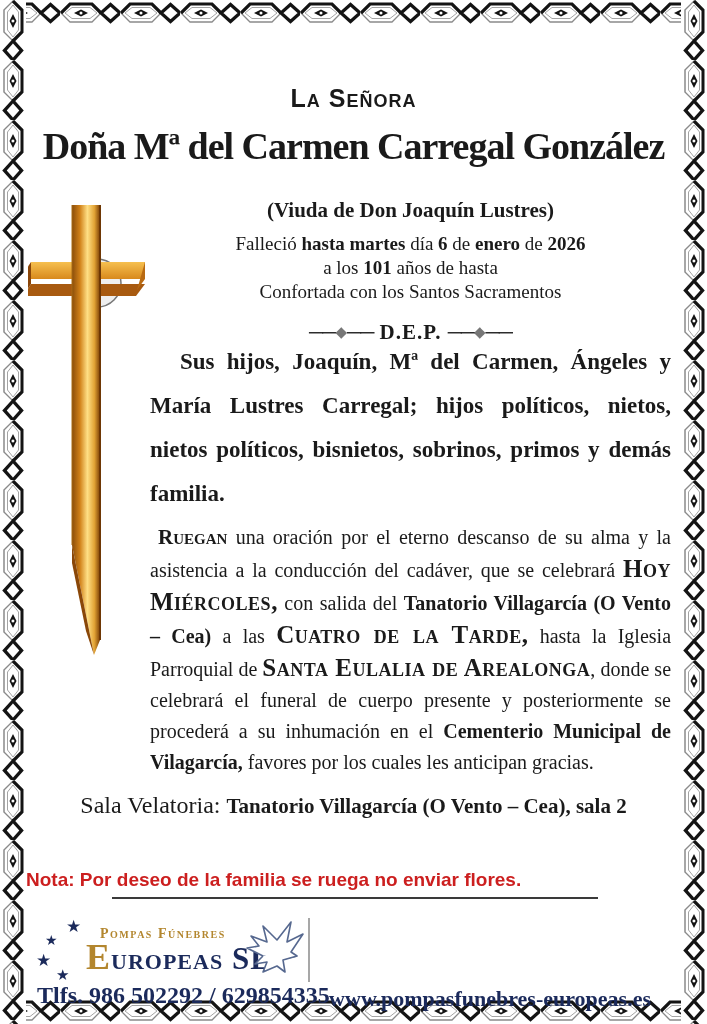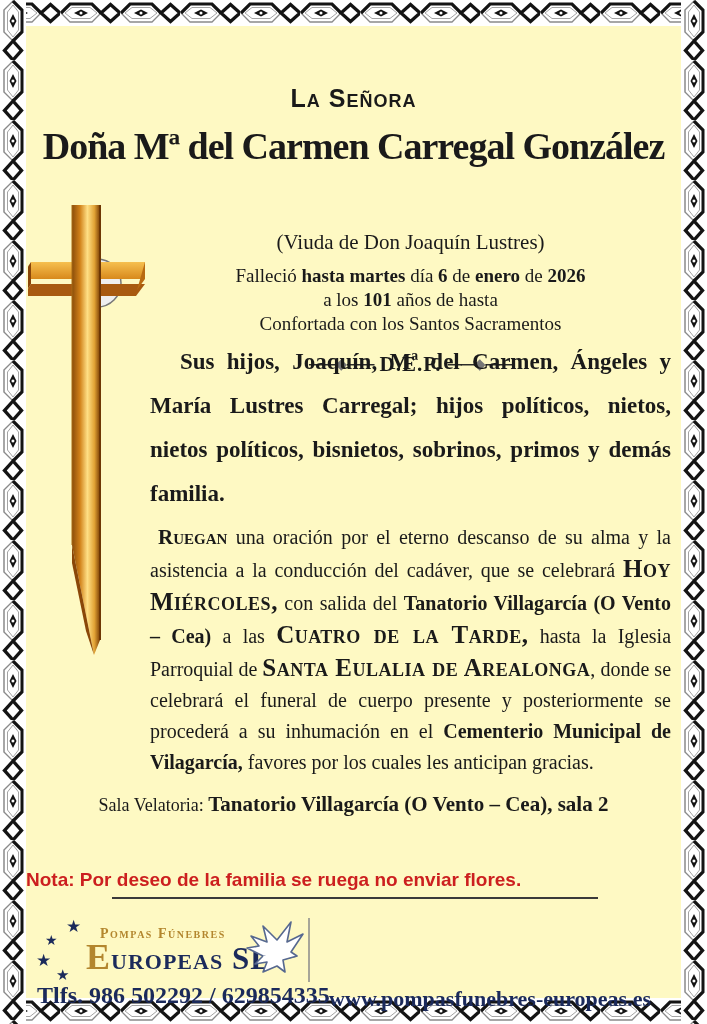--- a/index.html
+++ b/index.html
@@ -1,53 +1,53 @@
 <!DOCTYPE html>
 <html><head>
 <meta charset="utf-8">
 <style>
   html,body{margin:0;padding:0;background:#e8e8e8;}
-  .page{position:relative;width:707px;height:1024px;background:#fef9c3;margin:0 auto;
+  .page{position:relative;width:707px;height:1024px;background:#ffffff;margin:0 auto;
         font-family:"Liberation Serif", serif;color:#1a1a1a;overflow:hidden;}
 
   
   .b-top,.b-bottom,.b-left,.b-right{position:absolute;display:block;}
   .b-top{top:0;left:0;}
   .b-bottom{bottom:0;left:0;}
   .b-left{top:0;left:0;transform-origin:0 0;transform:rotate(90deg) translateY(-26px);}
   .b-right{top:0;left:681px;transform-origin:0 0;transform:rotate(90deg) translateY(-26px);}
 
   
   .l-senora{position:absolute;top:84px;left:0;width:100%;text-align:center;
     font-family:"Liberation Sans", sans-serif;font-weight:bold;font-variant:small-caps;
     font-size:25px;letter-spacing:1px;}
   .name{position:absolute;top:124px;left:0;width:100%;text-align:center;
     font-weight:bold;font-size:38px;letter-spacing:-1px;white-space:nowrap;}
 
   
   .subhead{position:absolute;left:148px;right:34px;top:198px;text-align:center;}
-  .viuda{font-weight:normal;font-size:21px;margin-bottom:9px;margin-top:32px;}
+  .viuda{font-weight:bold;font-size:21px;margin-bottom:9px;}
   .sline{font-size:19px;line-height:24px;}
   .b{font-weight:bold;}
   .depline{margin-top:16px;font-size:20px;}
   .depb{font-weight:bold;font-size:21px;letter-spacing:1px;}
   .dash{color:#222;letter-spacing:-1px;}
   .diam{color:#777;font-size:15px;vertical-align:2px;}
 
   
   .family{position:absolute;left:150px;right:36px;top:340px;
     font-weight:bold;font-size:23px;line-height:44px;text-align:justify;
     text-indent:30px;word-spacing:3px;}
   .ruegan{position:absolute;left:150px;right:36px;top:522px;
     font-size:20px;line-height:31px;text-align:justify;text-indent:8px;}
   .sc{font-weight:bold;font-variant:small-caps;font-size:21px;}
   .scbig{font-weight:bold;font-variant:small-caps;font-size:25px;letter-spacing:0.5px;}
 
   .sala{position:absolute;left:26px;right:26px;top:792px;text-align:center;}
-  .sala-label{font-size:18px;}
+  .sala-label{font-size:24px;}
   .sala-value{font-weight:bold;font-size:21px;}
   .placedate{position:absolute;right:67px;top:826px;font-weight:bold;font-size:21px;}
   .note{position:absolute;left:26px;right:26px;top:869px;text-align:left;
     font-family:"Liberation Sans", sans-serif;font-weight:bold;font-size:19px;color:#cc1f1f;}
   .divider{position:absolute;left:112px;top:897px;width:486px;height:2px;background:#3a3a3a;}
 
   
   .star{position:absolute;color:#1b2a5b;}
   .st1{left:66px;top:916px;font-size:17px;}
   .st2{left:45px;top:932px;font-size:14px;}

